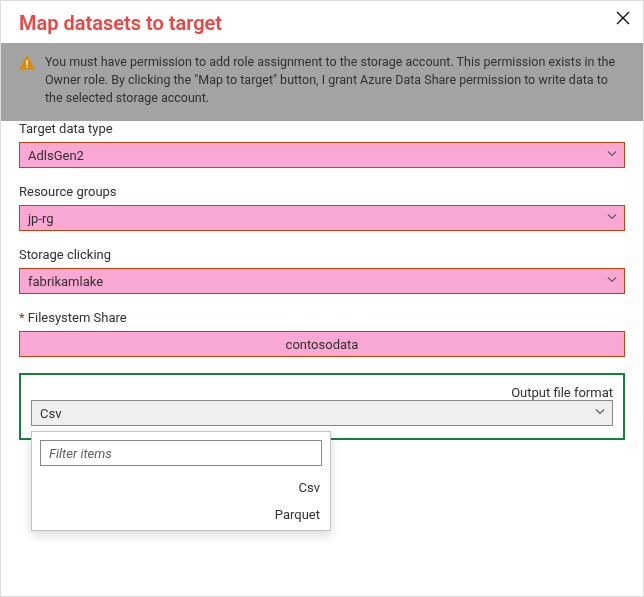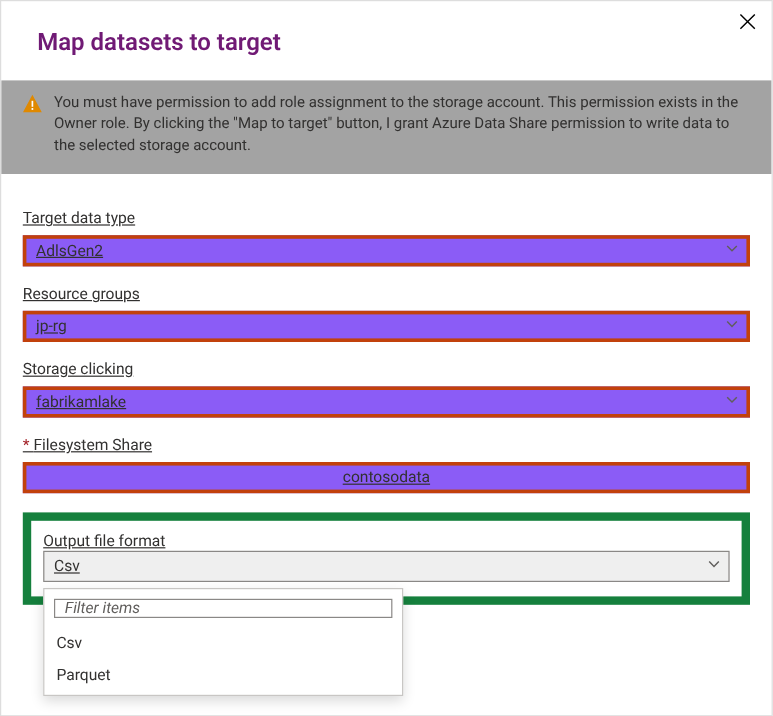--- a/index.html
+++ b/index.html
@@ -7,87 +7,88 @@
   body {
     font-family: "Segoe UI", -apple-system, BlinkMacSystemFont, Roboto, Arial, sans-serif;
     font-size: 13px;
     color: #323130;
     background:#fff;
     width:644px; height:597px;
     position:relative;
     border:1px solid #ddd;
   }
   .header { padding: 10px 18px 8px 18px; position:relative; }
-  .header h1 { font-size:20px; font-weight:600; margin:12px; color:#701a75; }
+  .header h1 { font-size:20px; font-weight:600; margin:0; color:#ef4444; }
   .close-btn {
     position:absolute; top:4px; right:6px;
     width:28px; height:28px; display:flex; align-items:center; justify-content:center;
     cursor:pointer; background:transparent; border:none;
   }
   .close-btn svg { width:14px; height:14px; stroke:#323130; }
 
   .warning {
     background:#a3a3a3;
     padding:10px 18px 14px 18px;
     display:flex;
     gap:10px;
     font-size:12.5px;
     line-height:1.45;
     color:#323130;
   }
   .warning .icon { flex:0 0 auto; margin-top:2px; }
   .warning .icon svg { width:16px; height:16px; }
 
-  .form { padding: 30px 18px 18px 18px; text-decoration: underline; }
+  .form { padding: 0 18px 18px 18px; }
   .field { margin-bottom:16px; }
   .field label {
     display:block; font-size:13px; color:#323130; margin-bottom:6px;
   }
   .req::before { content:"* "; color:#a4262c; }
   .select, .text-input {
     width:100%; height:26px;
-    border:3px solid #c2410c;
-    background:#8b5cf6;
+    border:1px solid #c2410c;
+    background:#f9a8d4;
     font-size:13px;
     padding: 0 28px 0 8px;
     position:relative;
     display:flex; align-items:center;
     color:#323130;
     cursor:pointer;
   }
   .select .chev {
     position:absolute; right:6px; top:50%; transform:translateY(-50%);
   }
   .select .chev svg { width:12px; height:12px; stroke:#605e5c; fill:none; }
   .text-input { cursor:text; padding-right:8px;justify-content:center; }
 
   .highlight-group {
-    border:7px solid #15803d;
+    border:2px solid #15803d;
     padding:10px 10px 12px 10px;
     margin-top:4px;
     position:relative;
+    text-align:right;
   }
   .highlight-group label { margin-bottom:6px; }
   .select.open {
     background:#efefef;
     border:1px solid #8a8886;
   }
   .dropdown {
     position:absolute;
     top:56px; left:10px;
     width:300px;
     background:#fff;
     border:1px solid #c8c6c4;
     box-shadow:0 4px 10px rgba(0,0,0,0.15);
     z-index:10;
     padding-bottom:2px;
   }
   .dropdown .filter {
     margin:8px;
-    height:16px;
+    height:26px;
     border:1px solid #8a8886;
     padding:0 8px;
     font-size:13px;
     color:#605e5c;
     font-style:italic;
     display:flex; align-items:center;
     cursor:text;
   }
   .dropdown .opt {
     padding:6px 10px;

